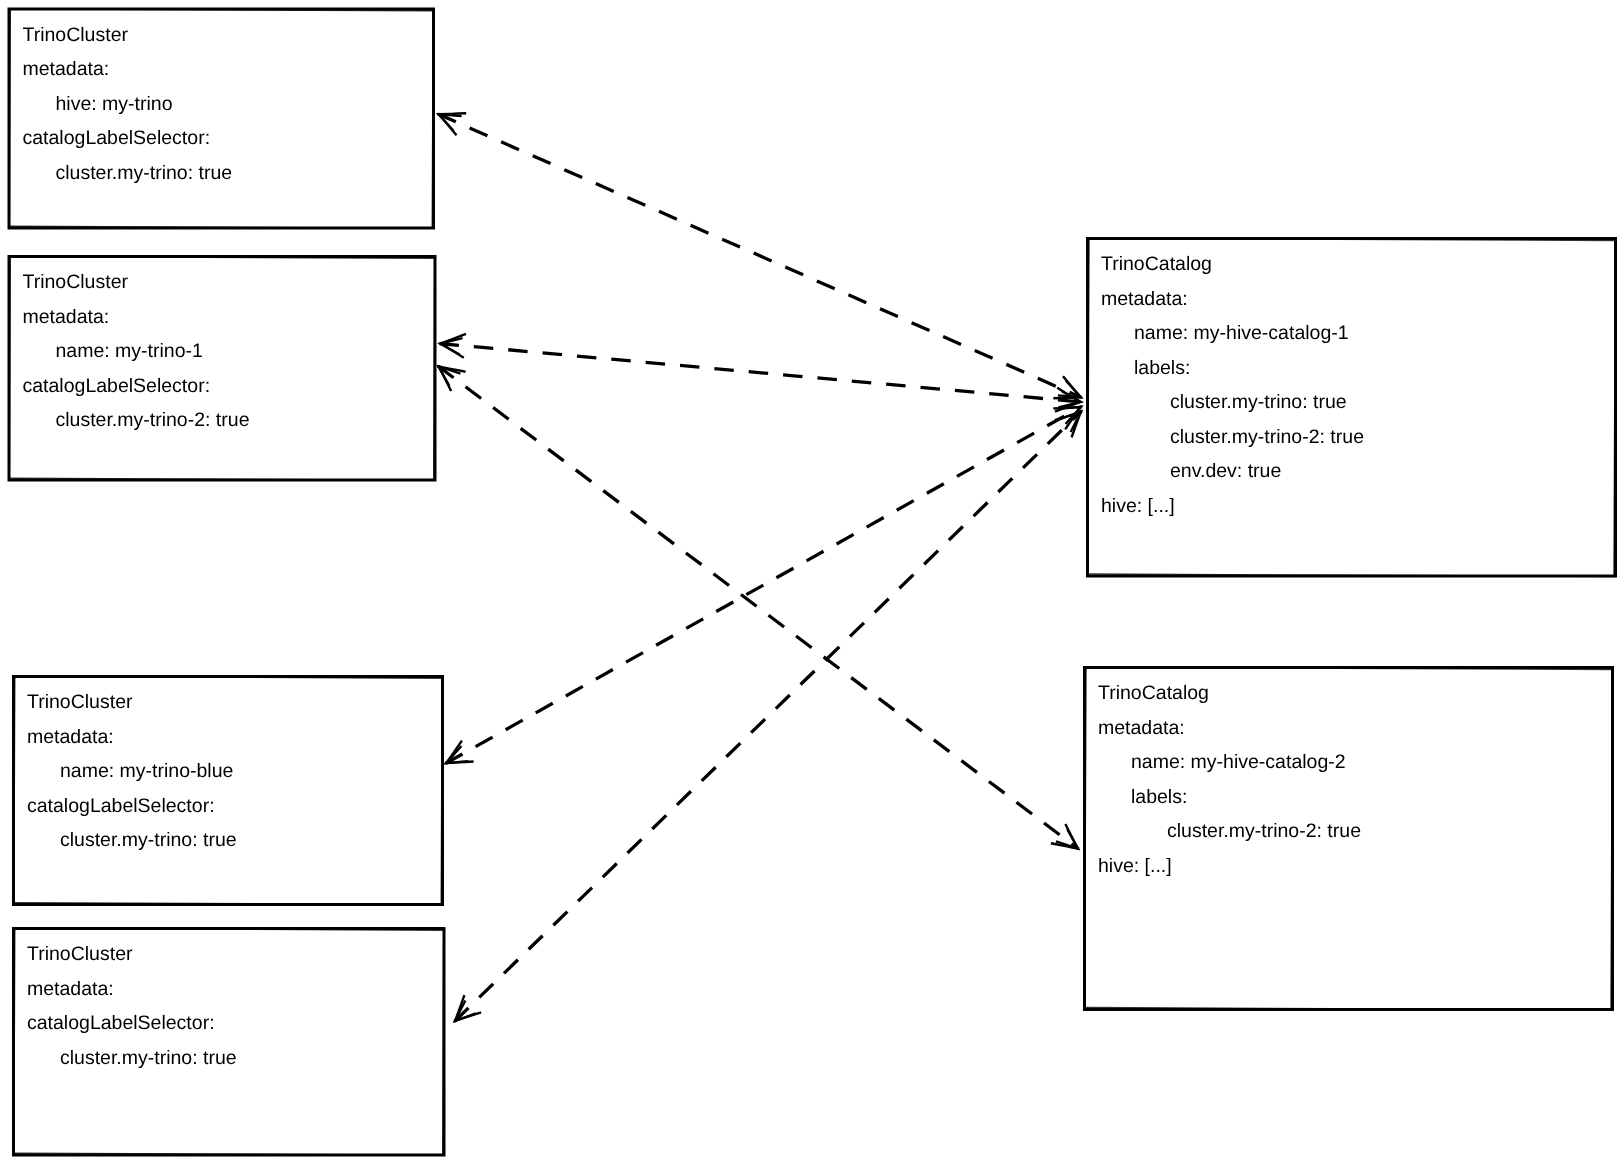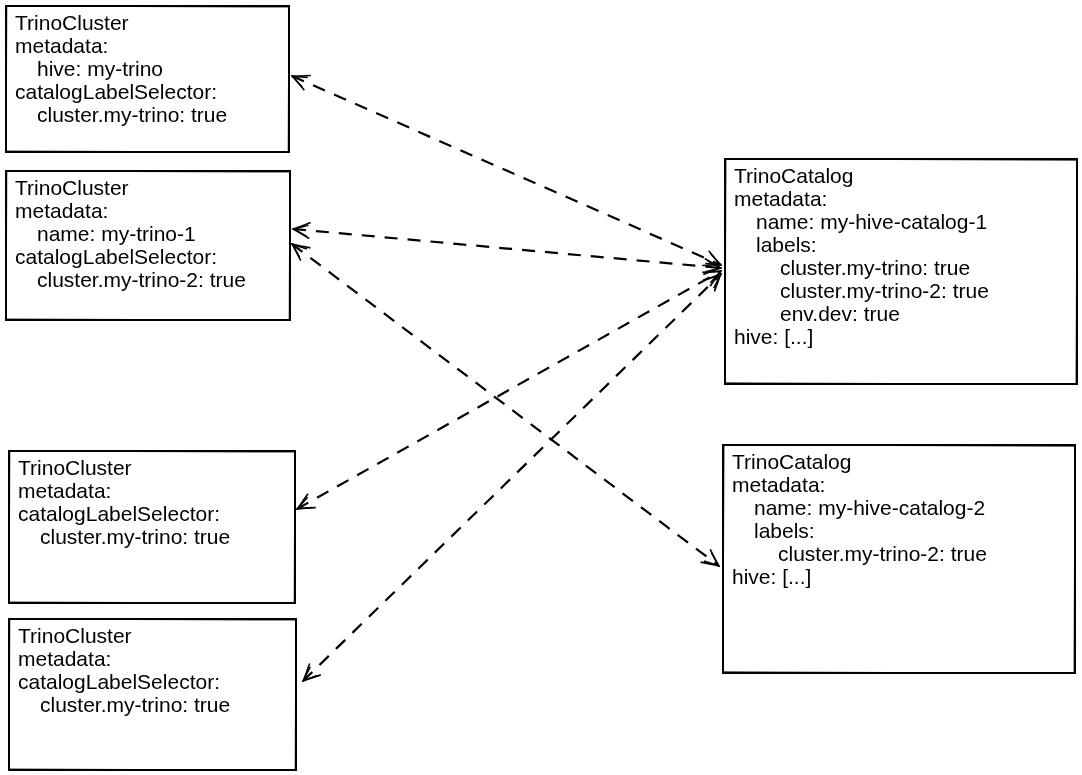--- a/index.html
+++ b/index.html
@@ -23,21 +23,21 @@
     stroke-width: 2.2;
     stroke-dasharray: 13 10;
     fill: none;
   }
   .node {
     position: absolute;
     box-sizing: border-box;
     background: #ffffff;
     border: 2px solid #000000;
     padding: 4px 8px;
-    font-size: 21px;
+    font-size: 13px;
     line-height: 23px;
     white-space: nowrap;
   }
   
   .node::after {
     content: "";
     position: absolute;
     inset: -1px;
     border: 1.2px solid rgba(0,0,0,0.8);
     transform: rotate(0.25deg);
@@ -91,20 +91,21 @@
     <div class="ln">TrinoCluster</div>
     <div class="ln">metadata:</div>
     <div class="ln ind1">name: my-trino-1</div>
     <div class="ln">catalogLabelSelector:</div>
     <div class="ln ind1">cluster.my-trino-2: true</div>
   </div>
 
   <div class="node" id="n-my-trino-blue">
     <div class="ln">TrinoCluster</div>
     <div class="ln">metadata:</div>
+    <div class="ln ind1">name: my-trino-blue</div>
     <div class="ln">catalogLabelSelector:</div>
     <div class="ln ind1">cluster.my-trino: true</div>
   </div>
 
   <div class="node" id="n-my-trino-green">
     <div class="ln">TrinoCluster</div>
     <div class="ln">metadata:</div>
     <div class="ln">catalogLabelSelector:</div>
     <div class="ln ind1">cluster.my-trino: true</div>
   </div>

